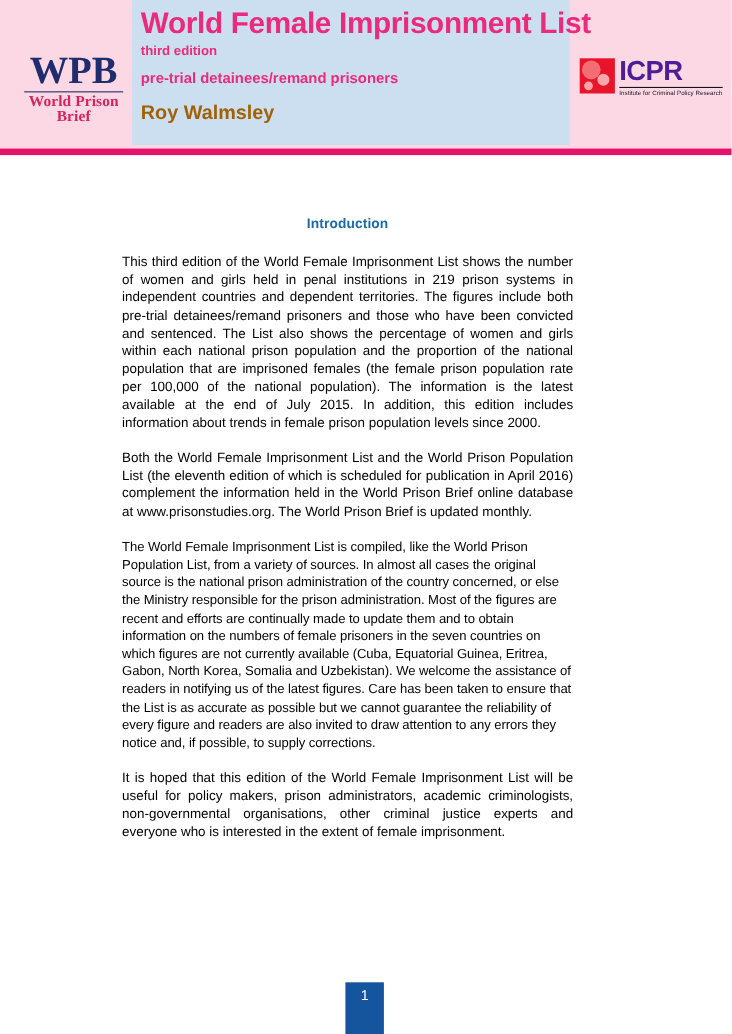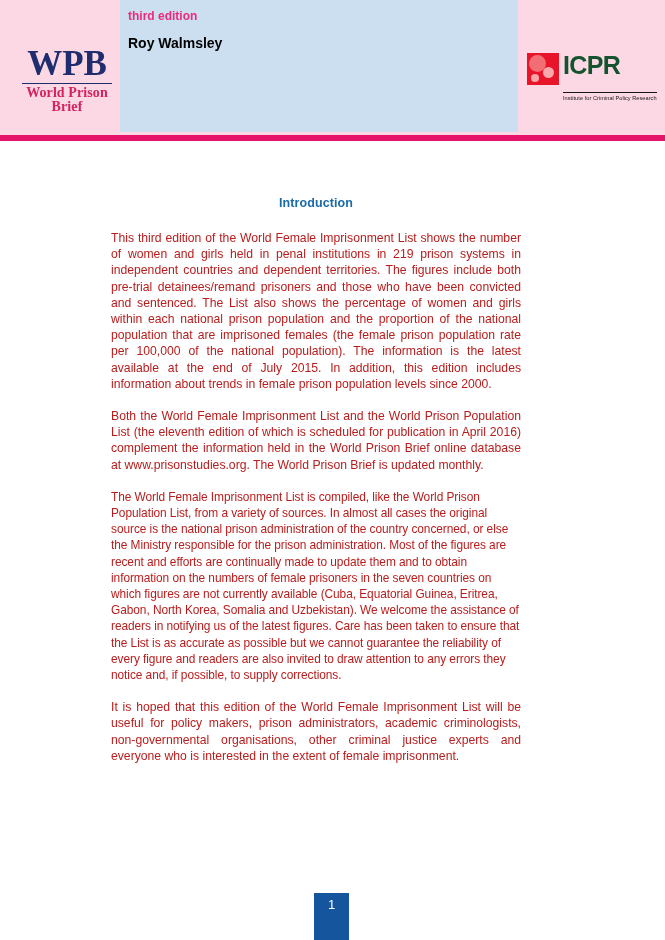--- a/index.html
+++ b/index.html
@@ -94,23 +94,23 @@
     line-height: 1.2;
   }
   .subtitle {
     font-size: 13.5px;
     font-weight: 700;
     color: #ec2a7b;
     line-height: 1.35;
     margin: 8px 0 0 0;
   }
   .author {
-    font-size: 14px;
-    font-weight: 700;
-    color: #000000;
+    font-size: 18px;
+    font-weight: 700;
+    color: #a16207;
     margin: 12px 0 0 0;
     line-height: 1.2;
   }
 
   
   #icpr-logo {
     position: absolute;
     left: 527px;
     top: 53px;
     width: 130px;
@@ -133,26 +133,26 @@
   #icpr-mark .c1 { width: 17px; height: 17px; left: 2px;  top: 2px; }
   #icpr-mark .c2 { width: 11px; height: 11px; left: 16px; top: 14px; background:#f9a7ab; }
   #icpr-mark .c3 { width: 8px;  height: 8px;  left: 4px;  top: 21px; background:#f9a7ab; }
   #icpr-text {
     margin-left: 4px;
     padding-top: 0px;
   }
   #icpr-text .icpr-word {
     font-size: 25px;
     font-weight: 700;
-    color: #14532d;
+    color: #4c1d95;
     letter-spacing: -0.6px;
     line-height: 1;
     display: block;
     border-bottom: 1px solid #16161a;
-    padding-bottom: 14px;
+    padding-bottom: 1px;
   }
   #icpr-text .icpr-sub {
     font-size: 5.6px;
     color: #16161a;
     display: block;
     margin-top: 2px;
     letter-spacing: 0.05px;
     white-space: nowrap;
   }
 
@@ -165,21 +165,21 @@
   }
   #section-heading {
     text-align: center;
     color: #1a6aa8;
     font-size: 12.5px;
     font-weight: 700;
     margin: 0 0 20px 0;
     letter-spacing: 0.1px;
   }
   p.body-para {
-    color: #b91c1c;
+    color: #000000;
     font-size: 12.2px;
     line-height: 16.2px;
     margin: 0 0 16px 0;
     text-align: justify;
   }
   p.body-para.align-left {
     text-align: left;
     font-size: 11.9px;
     letter-spacing: -0.06px;
   }
@@ -206,22 +206,24 @@
 
 <div id="header-band">
   <div id="header-blue-panel"></div>
 
   <div id="wpb-logo">
     <span class="wpb-mark">WPB</span>
     <span class="wpb-sub">World Prison Brief</span>
   </div>
 
   <div id="title-block">
+    <h1 class="main-title">World Female Imprisonment List</h1>
     <div class="edition-line">third edition</div>
     <div class="subtitle">
+      <div>pre-trial detainees/remand prisoners</div>
     </div>
     <div class="author">Roy Walmsley</div>
   </div>
 
   <div id="icpr-logo">
     <div id="icpr-mark">
       <span class="circ c1"></span>
       <span class="circ c2"></span>
       <span class="circ c3"></span>
     </div>

